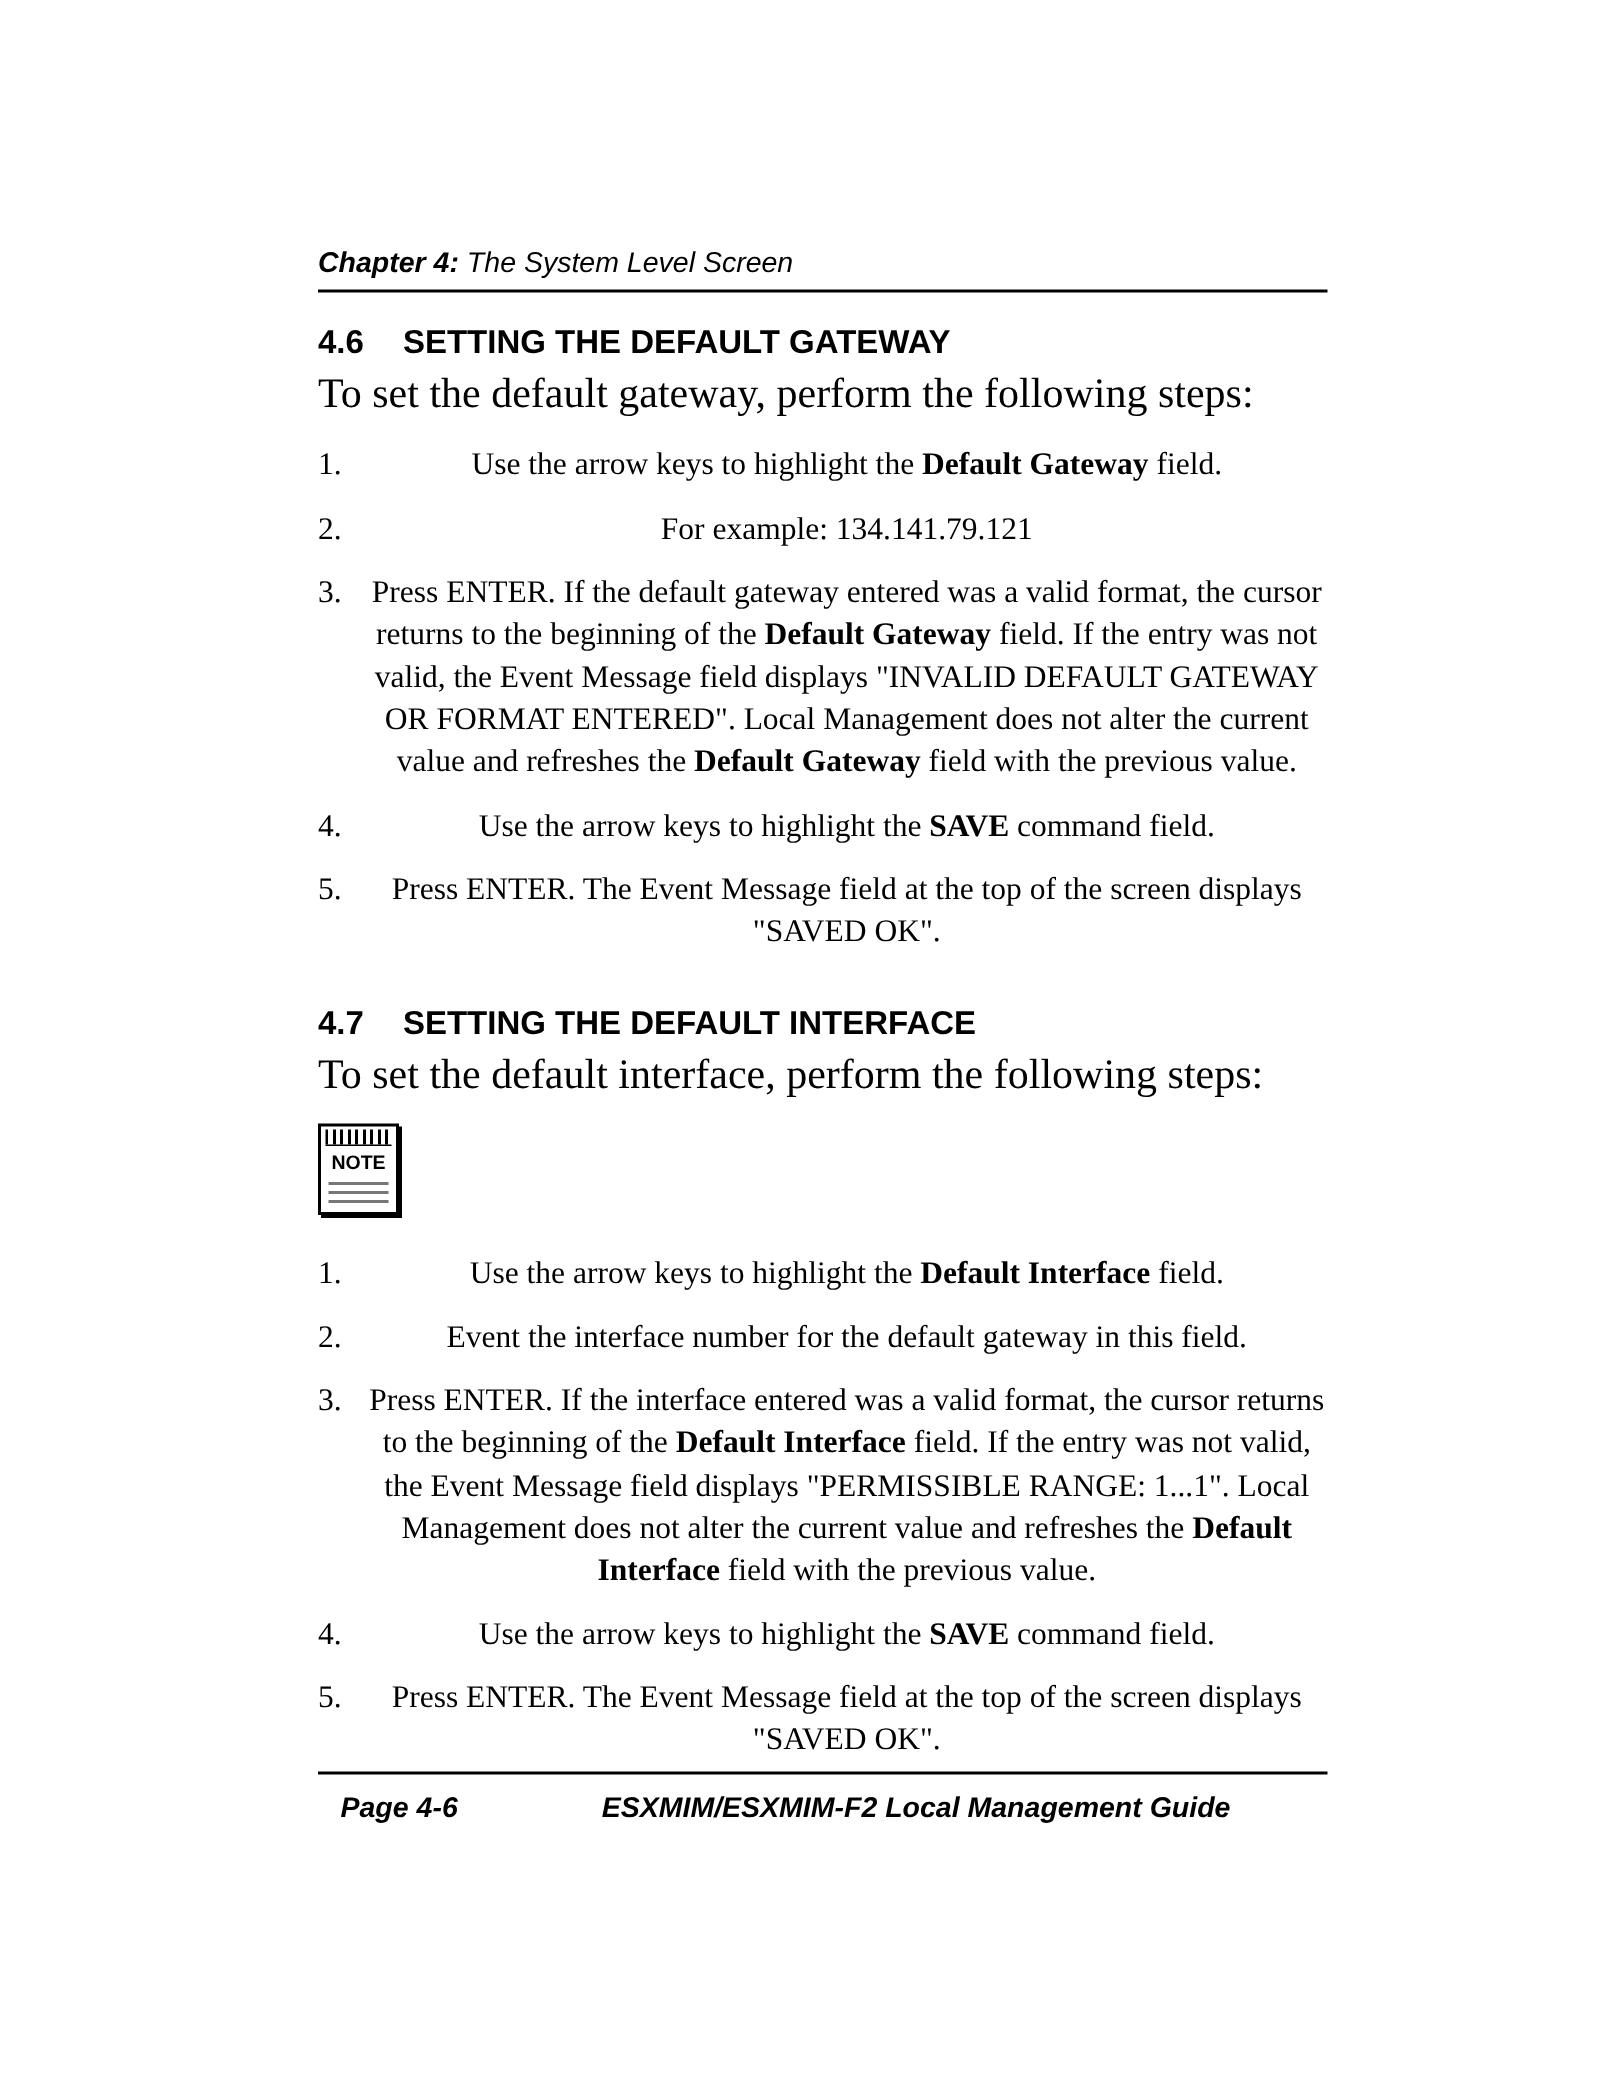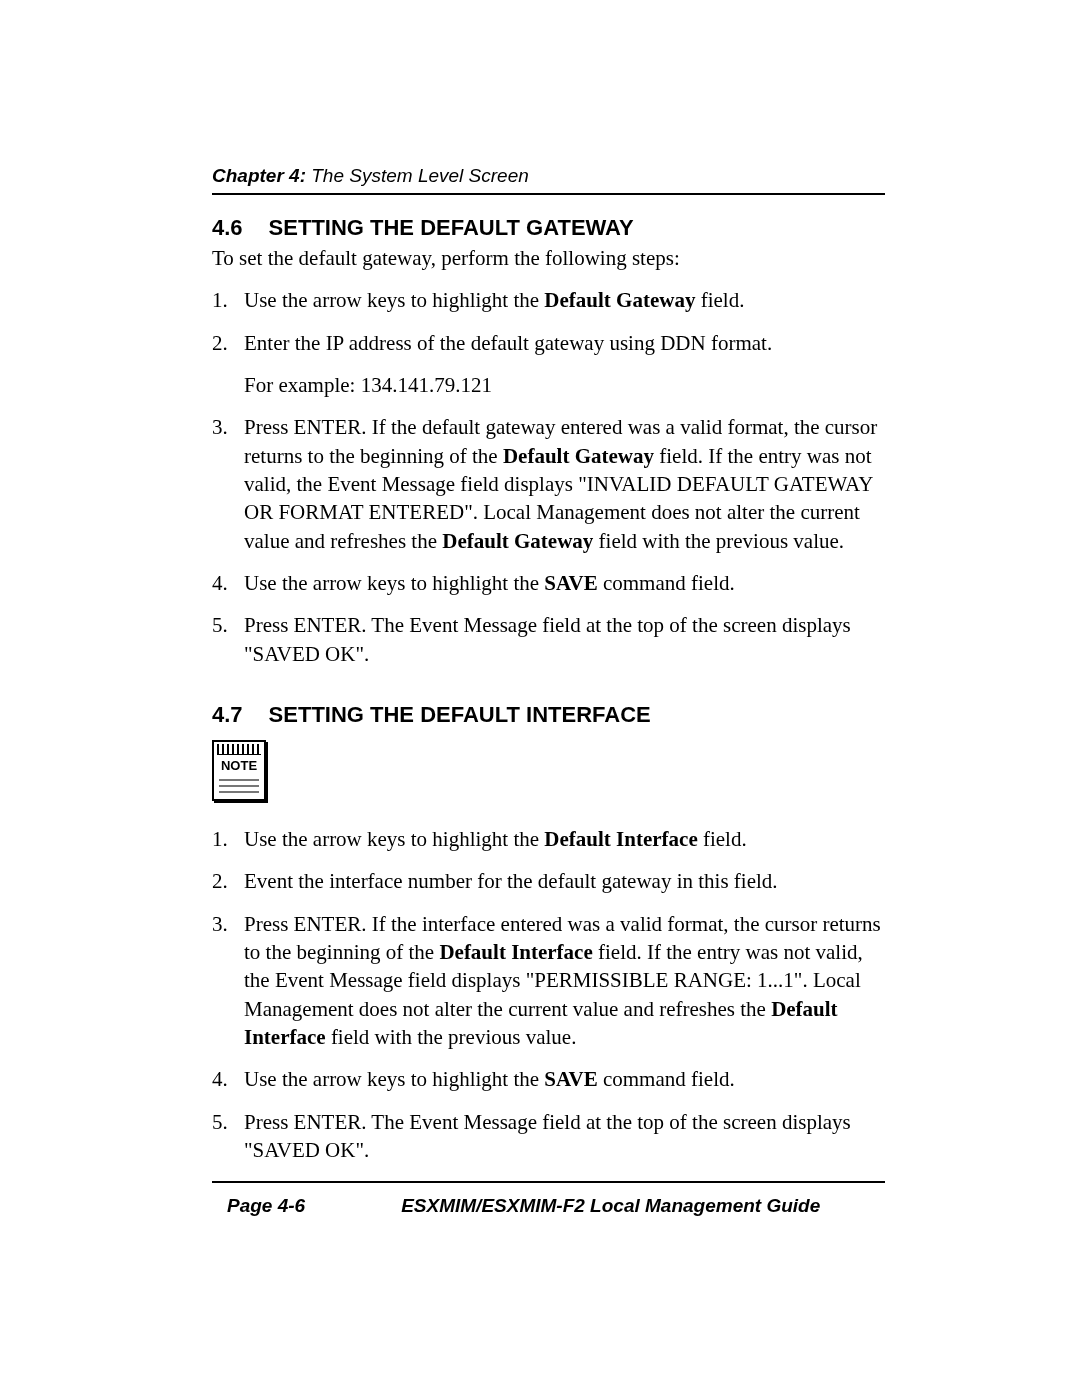--- a/index.html
+++ b/index.html
@@ -31,29 +31,30 @@
   .section-heading {
     font-family: Arial, Helvetica, sans-serif;
     font-size: 22px;
     font-weight: bold;
     display: flex;
     gap: 26px;
     margin: 0 0 4px 0;
   }
   .section + .section { margin-top: 34px; }
   .intro {
-    font-size: 21px;
+    font-size: 28px;
     margin: 0 0 14px 0;
     line-height: 1.3;
   }
   ol.steps {
     list-style: none;
     counter-reset: step;
     padding: 0;
     margin: 0;
+    text-align: center;
   }
   ol.steps > li {
     counter-increment: step;
     font-size: 21px;
     line-height: 1.35;
     padding-left: 32px;
     position: relative;
     margin-bottom: 14px;
   }
   ol.steps > li::before {
@@ -137,40 +138,40 @@
     <h2 class="section-heading">
       <span>4.6</span>
       <span>SETTING THE DEFAULT GATEWAY</span>
     </h2>
     <p class="intro">To set the default gateway, perform the following steps:</p>
     <ol class="steps">
       <li>
         <span>Use the arrow keys to highlight the </span><b>Default Gateway</b><span> field.</span>
       </li>
       <li>
-        <span>Enter the IP address of the default gateway using DDN format.</span>
         <div class="subpara">For example: 134.141.79.121</div>
       </li>
       <li>
         <span>Press ENTER. If the default gateway entered was a valid format, the cursor returns to the beginning of the </span><b>Default Gateway</b><span> field. If the entry was not valid, the Event Message field displays "INVALID DEFAULT GATEWAY OR FORMAT ENTERED". Local Management does not alter the current value and refreshes the </span><b>Default Gateway</b><span> field with the previous value.</span>
       </li>
       <li>
         <span>Use the arrow keys to highlight the </span><b>SAVE</b><span> command field.</span>
       </li>
       <li>
         <span>Press ENTER. The Event Message field at the top of the screen displays "SAVED OK".</span>
       </li>
     </ol>
   </div>
 
   <div class="section">
     <h2 class="section-heading">
       <span>4.7</span>
       <span>SETTING THE DEFAULT INTERFACE</span>
     </h2>
+    <p class="intro">To set the default interface, perform the following steps:</p>
 
     <div class="note-block">
       <div class="note-icon">
         <div class="note-icon-box">
           <div class="note-icon-spiral"></div>
           <div class="note-icon-label">NOTE</div>
           <div class="note-icon-lines">
               <div></div>
               <div></div>
               <div></div>

